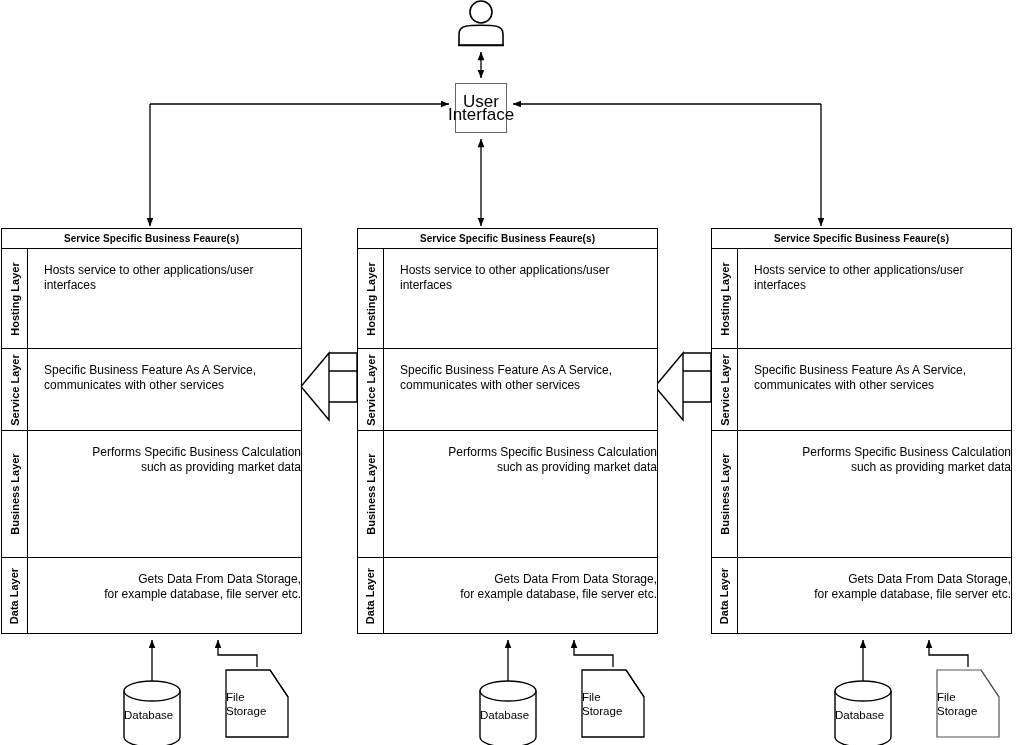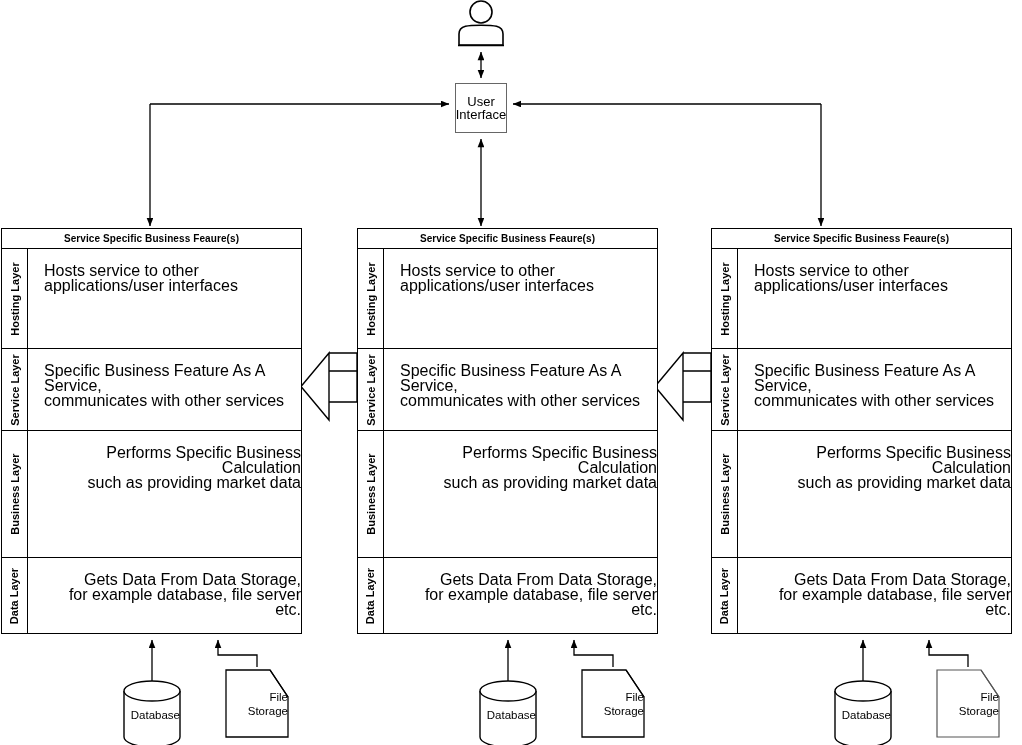--- a/index.html
+++ b/index.html
@@ -34,21 +34,21 @@
     top: 83px;
     width: 52px;
     height: 50px;
     border: 1px solid #666666;
     box-sizing: border-box;
     background: #ffffff;
     display: flex;
     align-items: center;
     justify-content: center;
     text-align: center;
-    font-size: 13px;
+    font-size: 17px;
     line-height: 13px;
     color: #000000;
   }
 
   
   .service-column {
     position: absolute;
     top: 228px;
     width: 301px;
     height: 406px;
@@ -105,30 +105,30 @@
   }
   .layer-body {
     position: absolute;
     left: 26px;
     right: 0;
     top: 0;
     bottom: 0;
     padding-left: 16px;
     padding-top: 14px;
     box-sizing: border-box;
-    font-size: 16px;
+    font-size: 12px;
     line-height: 15px;
     white-space: pre-line;
   }
   .layer-body.center-h { padding-left: 28px; text-align: right; }
 
   
   .db-label, .fs-label {
     position: absolute;
-    text-align: right;
+    text-align: left;
     font-size: 11.5px;
     line-height: 14px;
     pointer-events: none;
     white-space: pre-line;
   }
 </style>
 </head>
 <body>
 
 <div id="canvas">

